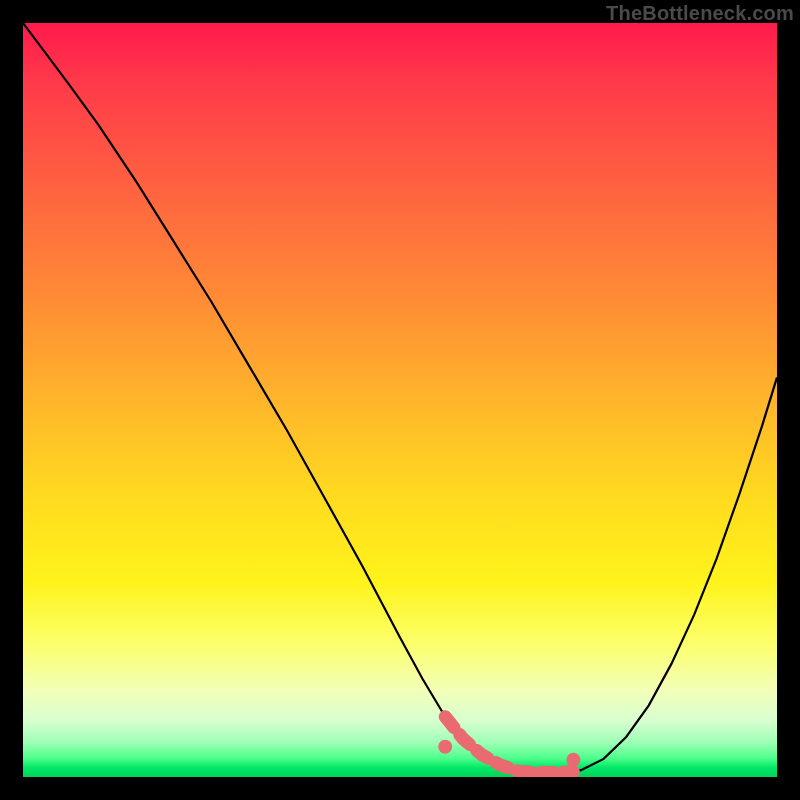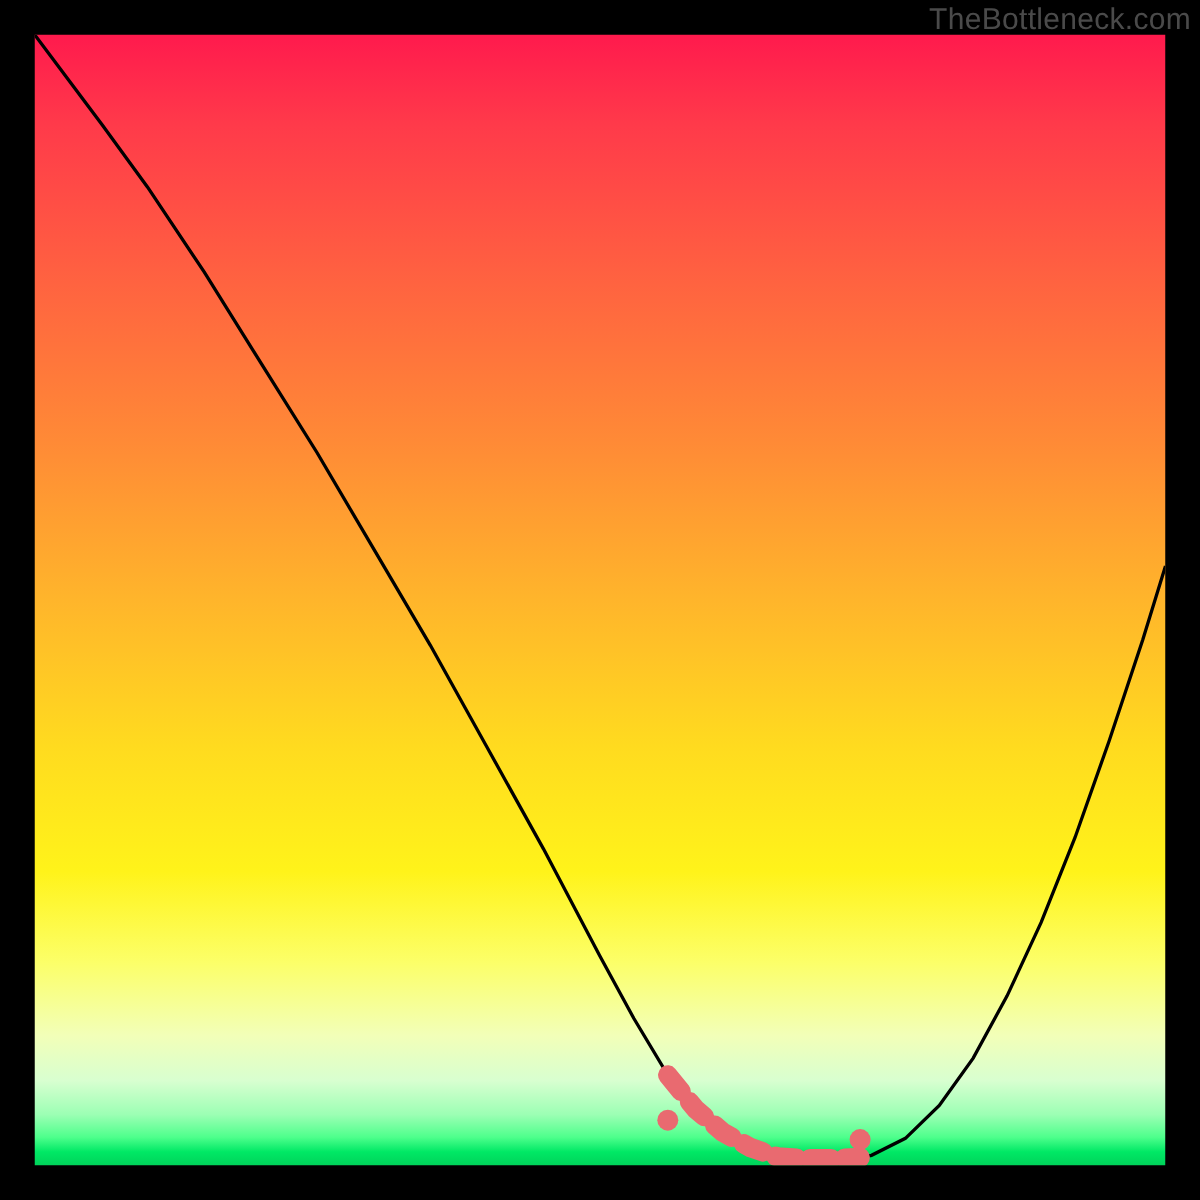--- a/index.html
+++ b/index.html
@@ -53,21 +53,21 @@
   .marker-band {
     position: absolute;
     inset: 0;
   }
   .watermark {
     position: absolute;
     top: 2px;
     right: 6px;
     color: #4a4a4a;
     font-size: 20px;
-    font-weight: 400;
+    font-weight: 700;
     letter-spacing: 0.2px;
     user-select: none;
   }
 </style>
 </head>
 <body>
 
 <div class="frame">
   <div class="plot-area">
     <div class="gradient"></div>

